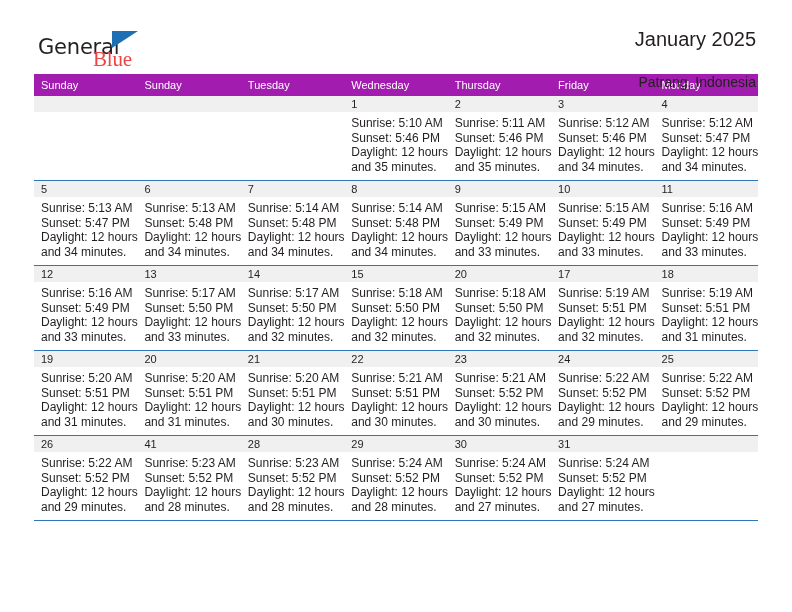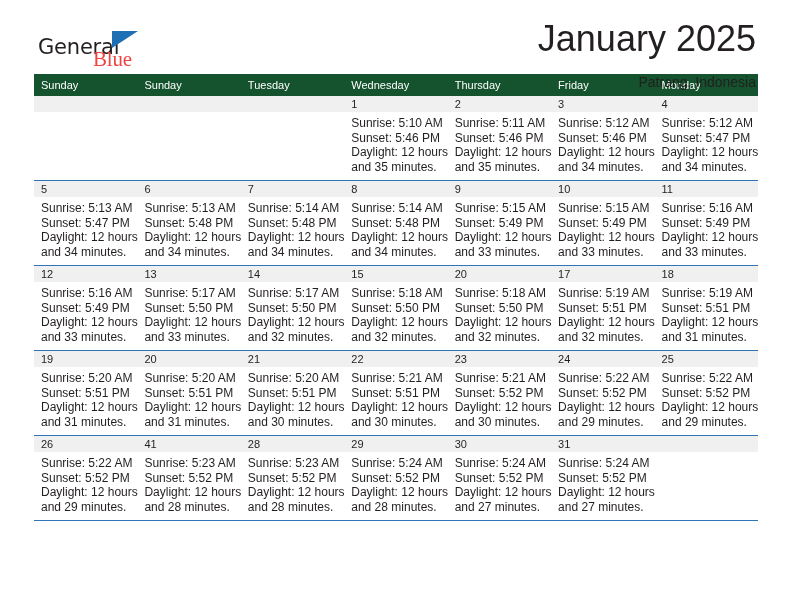--- a/index.html
+++ b/index.html
@@ -61,41 +61,41 @@
     color: #ef4444;
     font-family: Liberation Serif, serif;
   }
   .title-block {
     position: absolute;
     right: 2px;
     top: 22px;
     text-align: right;
   }
   .cal-title {
-    font-size: 36px;
+    font-size: 20px;
     color: #231f20;
     line-height: 34px;
     font-weight: normal;
     margin: 0;
   }
   .cal-subtitle {
     font-size: 14px;
     color: #231f20;
     line-height: 20px;
     margin: 16px 0 0 0;
   }
 
   
   .calendar {
     width: 724px;
     border-collapse: collapse;
     table-layout: fixed;
   }
   .calendar th {
-    background: #14532d;
+    background: #a21caf;
     color: #ffffff;
     font-size: 11px;
     font-weight: normal;
     text-align: left;
     padding: 5px 0 5px 7px;
     height: 12px;
     border: none;
   }
   .calendar td {
     vertical-align: top;

